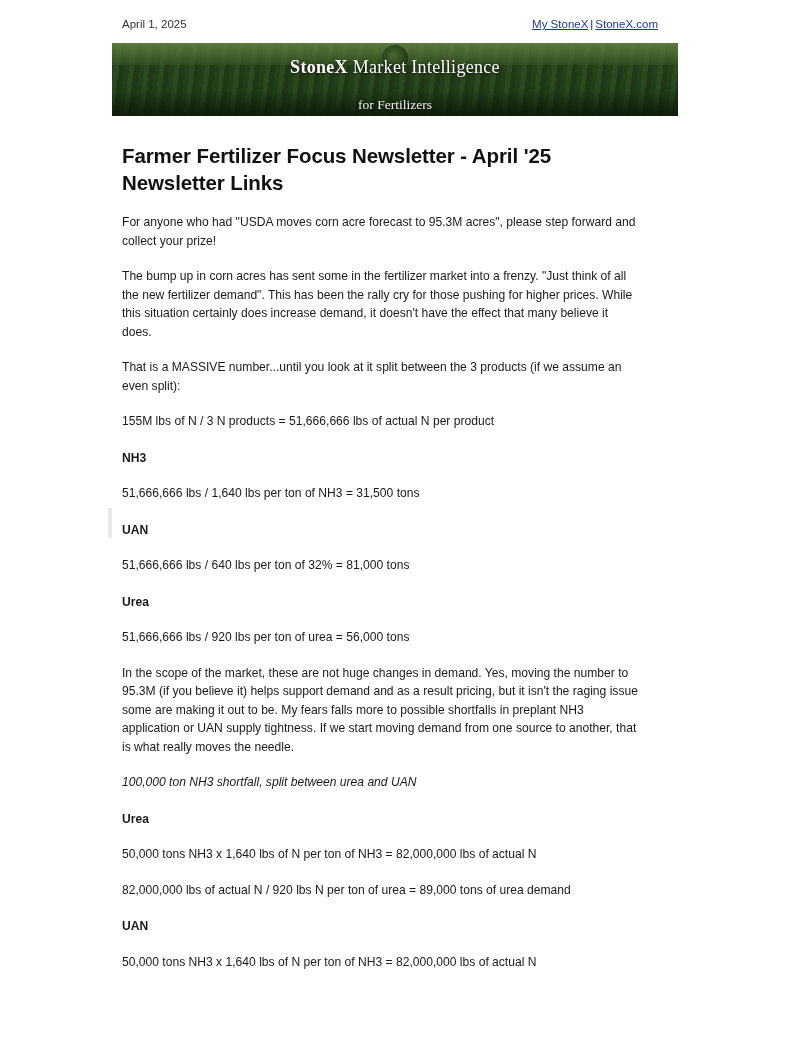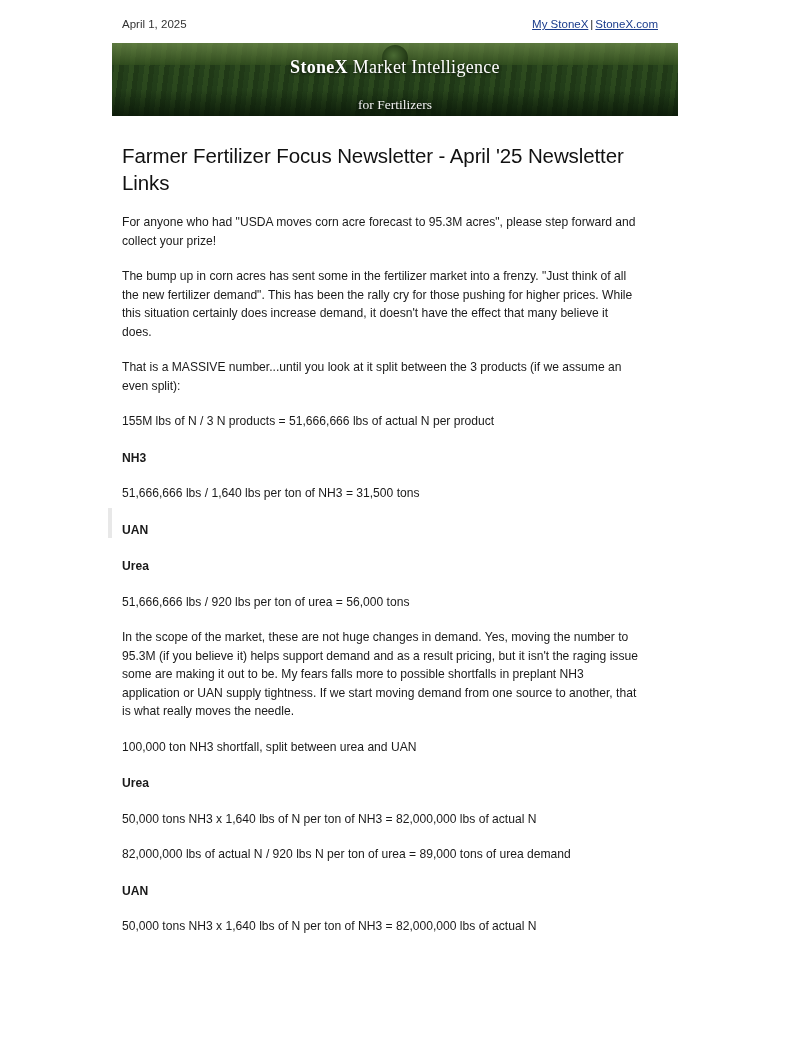--- a/index.html
+++ b/index.html
@@ -111,40 +111,41 @@
     font-family: "Liberation Serif", serif;
     color: #f2f2f2;
   }
 
   .content {
     padding: 0 160px 0 122px;
   }
   h1.headline {
     font-size: 20.5px;
     line-height: 27px;
-    font-weight: normal;
+    font-weight: bold;
     margin: 26px 0 0 0;
     color: #111;
     letter-spacing: -0.1px;
   }
   p.body {
     font-size: 12.1px;
     line-height: 18.5px;
     margin: 17px 0 0 0;
     color: #1a1a1a;
   }
   p.subhead {
     font-size: 12.1px;
     line-height: 18.5px;
     font-weight: bold;
     margin: 18px 0 0 0;
   }
   p.italic {
     font-size: 12.1px;
     line-height: 18.5px;
+    font-style: italic;
     margin: 17px 0 16px 0;
   }
 </style>
 </head>
 <body>
 
 <div class="page">
 
   <div class="left-edge-mark"></div>
 
@@ -173,20 +174,21 @@
 
     <p class="body">For anyone who had "USDA moves corn acre forecast to 95.3M acres", please step forward and collect your prize!</p>
     <p class="body">The bump up in corn acres has sent some in the fertilizer market into a frenzy.  "Just think of all the new fertilizer demand".  This has been the rally cry for those pushing for higher prices.  While this situation certainly does increase demand, it doesn't have the effect that many believe it does.</p>
     <p class="body">That is a MASSIVE number...until you look at it split between the 3 products (if we assume an even split):</p>
     <p class="body">155M lbs of N / 3 N products = 51,666,666 lbs of actual N per product</p>
 
     <p class="subhead">NH3</p>
     <p class="body">51,666,666 lbs / 1,640 lbs per ton of NH3 = 31,500 tons</p>
 
     <p class="subhead">UAN</p>
+    <p class="body">51,666,666 lbs / 640 lbs per ton of 32% = 81,000 tons</p>
 
     <p class="subhead">Urea</p>
     <p class="body">51,666,666 lbs / 920 lbs per ton of urea = 56,000 tons</p>
 
     <p class="body">In the scope of the market, these are not huge changes in demand. Yes, moving the number to 95.3M (if you believe it) helps support demand and as a result pricing, but it isn't the raging issue some are making it out to be.  My fears falls more to possible shortfalls in preplant NH3 application or UAN supply tightness.  If we start moving demand from one source to another, that is what really moves the needle.</p>
 
     <p class="italic">100,000 ton NH3 shortfall, split between urea and UAN</p>
 
     <p class="subhead">Urea</p>
     <p class="body">50,000 tons NH3 x 1,640 lbs of N per ton of NH3 = 82,000,000 lbs of actual N</p>

